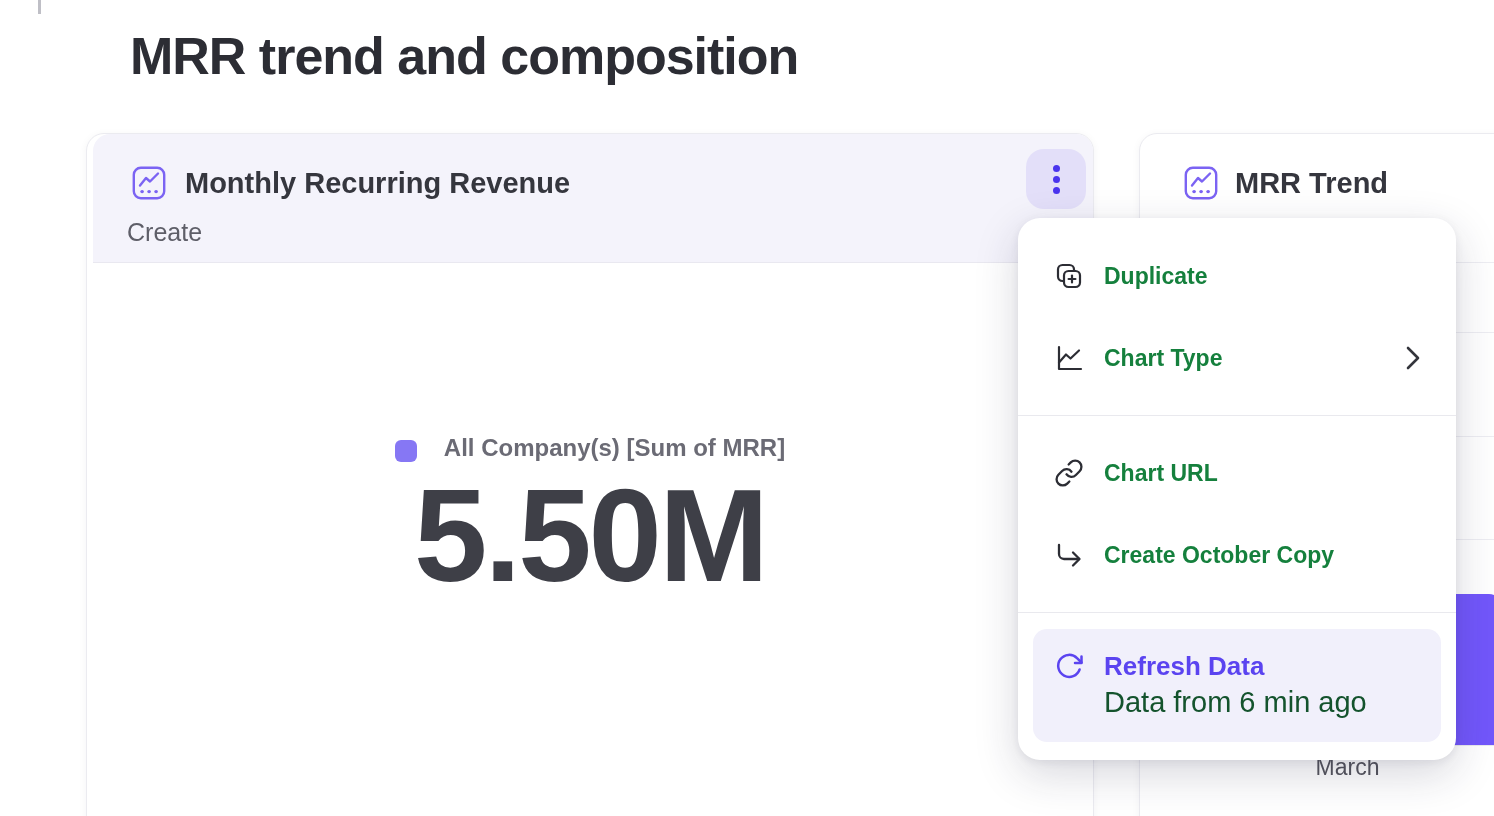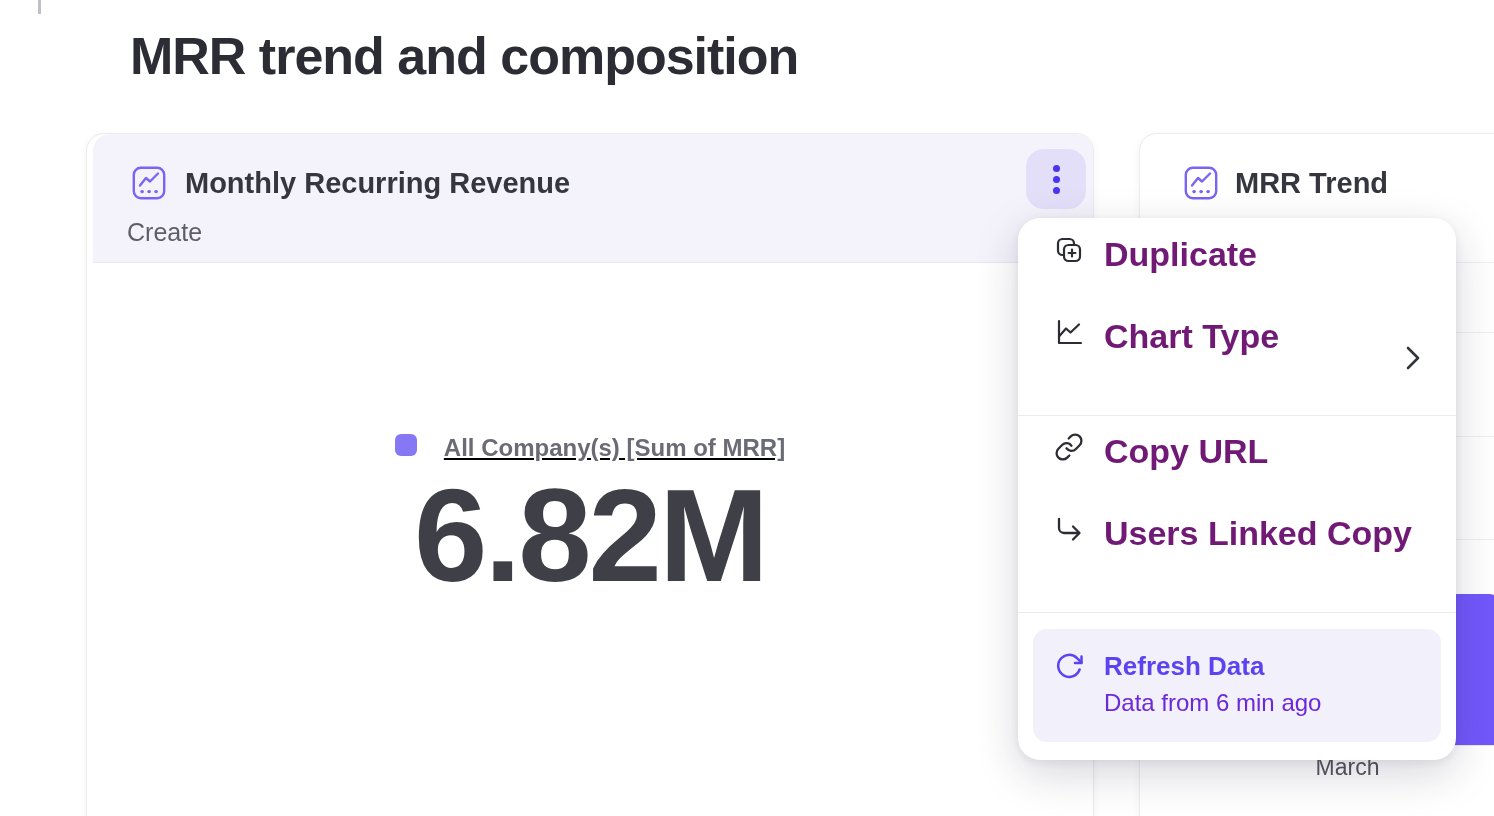--- a/index.html
+++ b/index.html
@@ -28,48 +28,48 @@
   .card-right .card-title{left:89px;}
   .card-subtitle{position:absolute;left:34px;top:82px;font-size:25px;line-height:32px;font-weight:400;color:#5e5e68;}
 
   .kebab-btn{position:absolute;left:933px;top:15px;width:60px;height:60px;border-radius:18px;
     background:#e3dff9;display:flex;align-items:center;justify-content:center;cursor:pointer;}
   .kebab-dots{display:flex;flex-direction:column;gap:4px;}
   .kebab-dots i{width:7px;height:7px;border-radius:50%;background:#4a34ee;}
 
   
   .kpi{position:absolute;left:0;right:0;top:300px;display:flex;flex-direction:column;align-items:center;}
-  .legend-row{display:flex;align-items:flex-start;gap:27px;text-decoration:underline;}
+  .legend-row{display:flex;align-items:flex-end;gap:27px;}
   .legend-swatch{width:22px;height:22px;border-radius:6px;background:#8677f4;}
   .legend-label{font-size:24px;font-weight:700;color:#6b6b75;}
   .kpi-value{margin-top:14px;font-size:132px;line-height:120px;font-weight:800;color:#3e3f47;letter-spacing:-3px;}
 
   
   .gridline{position:absolute;left:0;right:0;height:1px;background:#ededf2;}
   .baseline{position:absolute;left:0;right:0;height:1px;background:#e9e9ee;}
   .bar{position:absolute;background:#7257fb;border-radius:12px 12px 0 0;}
   .x-label{position:absolute;top:620px;font-size:23px;color:#55555e;white-space:nowrap;text-align:center;}
   .x-label.october{left:140px;width:135px;text-align:center;}
   .x-label.january{left:367px;}
   .right-legend-swatch{position:absolute;left:387px;top:154px;width:22px;height:22px;border-radius:6px;background:#6f54f6;}
 
   
   .menu{position:absolute;left:982px;top:218px;width:438px;height:542px;background:#fff;border-radius:22px;
     box-shadow:0 14px 44px rgba(32,32,64,.18), 0 2px 8px rgba(32,32,64,.08);z-index:5;
     padding-top:17px;box-sizing:border-box;}
-  .menu-item{height:82px;display:flex;padding:0 36px;gap:20px;
-    font-size:34px;font-weight:600;color:#701a75;cursor:pointer;}
+  .menu-item{height:82px;display:flex;align-items:center;padding:0 36px;gap:20px;
+    font-size:23px;font-weight:600;color:#15803d;cursor:pointer;}
   .menu-item .mi-icon{width:30px;height:30px;flex:none;display:flex;align-items:center;justify-content:center;}
   .menu-item .chev{margin-left:auto;display:flex;align-items:center;}
   .menu-divider{height:1px;background:#e9e9ee;margin:16px 0;}
   .refresh-block{margin:0 15px;height:113px;border-radius:14px;background:#f1f0fb;display:flex;
     align-items:flex-start;padding:19px 0 0 21px;box-sizing:border-box;gap:20px;cursor:pointer;}
   .refresh-block .mi-icon{width:30px;height:30px;flex:none;margin-top:3px;}
   .refresh-title{font-size:26px;line-height:36px;font-weight:600;color:#5b44f0;}
-  .refresh-sub{font-size:24px;line-height:37px;font-weight:400;color:#6d28d9;}
+  .refresh-sub{font-size:29px;line-height:37px;font-weight:400;color:#14532d;}
 
   svg{display:block;}
 </style>
 </head>
 <body>
 
 <div class="stage">
 
   <div class="edge-artifact"></div>
 
@@ -121,21 +121,21 @@
             <i></i>
           </div>
       </div>
     </div>
 
     <div class="kpi">
       <div class="legend-row">
         <span class="legend-swatch"></span>
         <span class="legend-label">All Company(s) [Sum of MRR]</span>
       </div>
-      <div class="kpi-value">6.82M</div>
+      <div class="kpi-value">5.50M</div>
     </div>
   </div>
 
   <div class="menu">
 
     <div class="menu-item">
       <span class="mi-icon">
         <svg width="30" height="30" viewBox="0 0 30 30" fill="none" stroke="#2c2d34" stroke-width="2.2" stroke-linecap="round" stroke-linejoin="round">
           <rect x="4" y="4" width="16" height="16" rx="4.5"></rect>
           <rect x="10" y="10" width="16" height="16" rx="4.5" fill="#ffffff"></rect>
@@ -163,31 +163,31 @@
 
     <div class="menu-divider"></div>
 
     <div class="menu-item">
       <span class="mi-icon">
         <svg width="30" height="30" viewBox="0 0 30 30" fill="none" stroke="#2c2d34" stroke-width="2.3" stroke-linecap="round" stroke-linejoin="round">
           <path d="M12.5 16.3 a6.2 6.2 0 0 0 9.4 0.67 l3.7-3.75 a6.25 6.25 0 0 0-8.84-8.84 l-2.12 2.12"></path>
           <path d="M17.5 13.7 a6.2 6.2 0 0 0-9.4-0.67 l-3.7 3.75 a6.25 6.25 0 0 0 8.84 8.84 l2.12-2.12"></path>
         </svg>
       </span>
-      <span>Copy URL</span>
+      <span>Chart URL</span>
     </div>
 
     <div class="menu-item">
       <span class="mi-icon">
         <svg width="30" height="30" viewBox="0 0 30 30" fill="none" stroke="#2c2d34" stroke-width="2.3" stroke-linecap="round" stroke-linejoin="round">
           <path d="M5 5 v9 a5 5 0 0 0 5 5 h15"></path>
           <polyline points="19,12.5 25.5,19 19,25.5"></polyline>
         </svg>
       </span>
-      <span>Users Linked Copy</span>
+      <span>Create October Copy</span>
     </div>
 
     <div class="menu-divider"></div>
 
     <div class="refresh-block">
       <span class="mi-icon">
         <svg width="30" height="30" viewBox="0 0 30 30" fill="none" stroke="#5b44f0" stroke-width="2.5" stroke-linecap="round" stroke-linejoin="round">
           <polyline points="27.5 5.5 27.5 12 21 12"></polyline>
           <path d="M25.6 18.5 a11 11 0 1 1-2.6-11.4 L27.5 11.5"></path>
         </svg>

